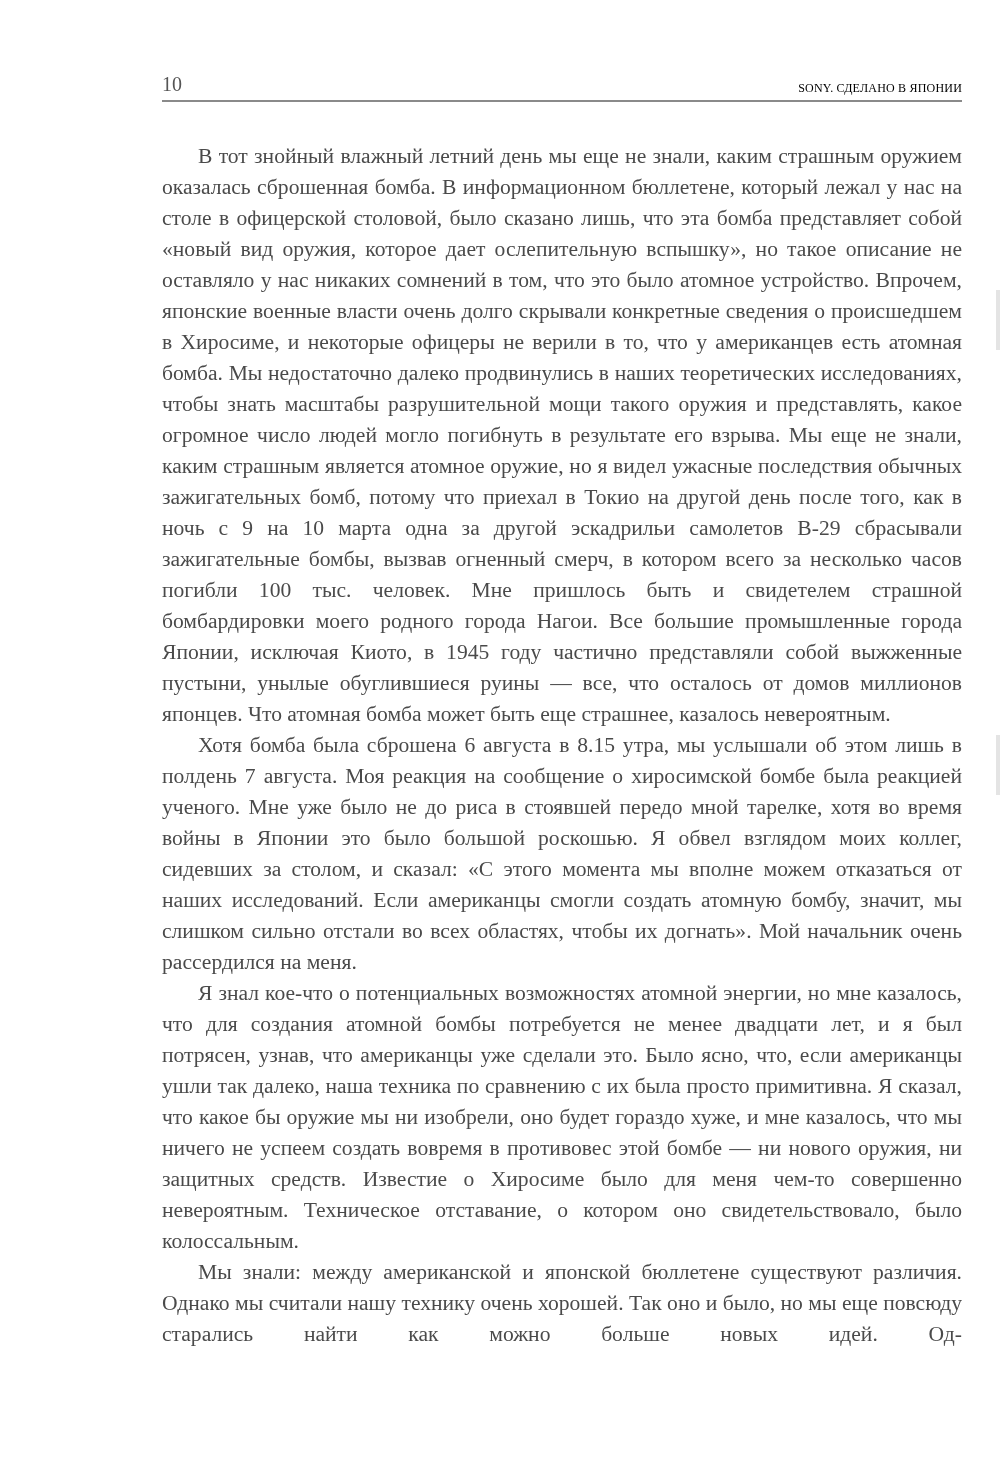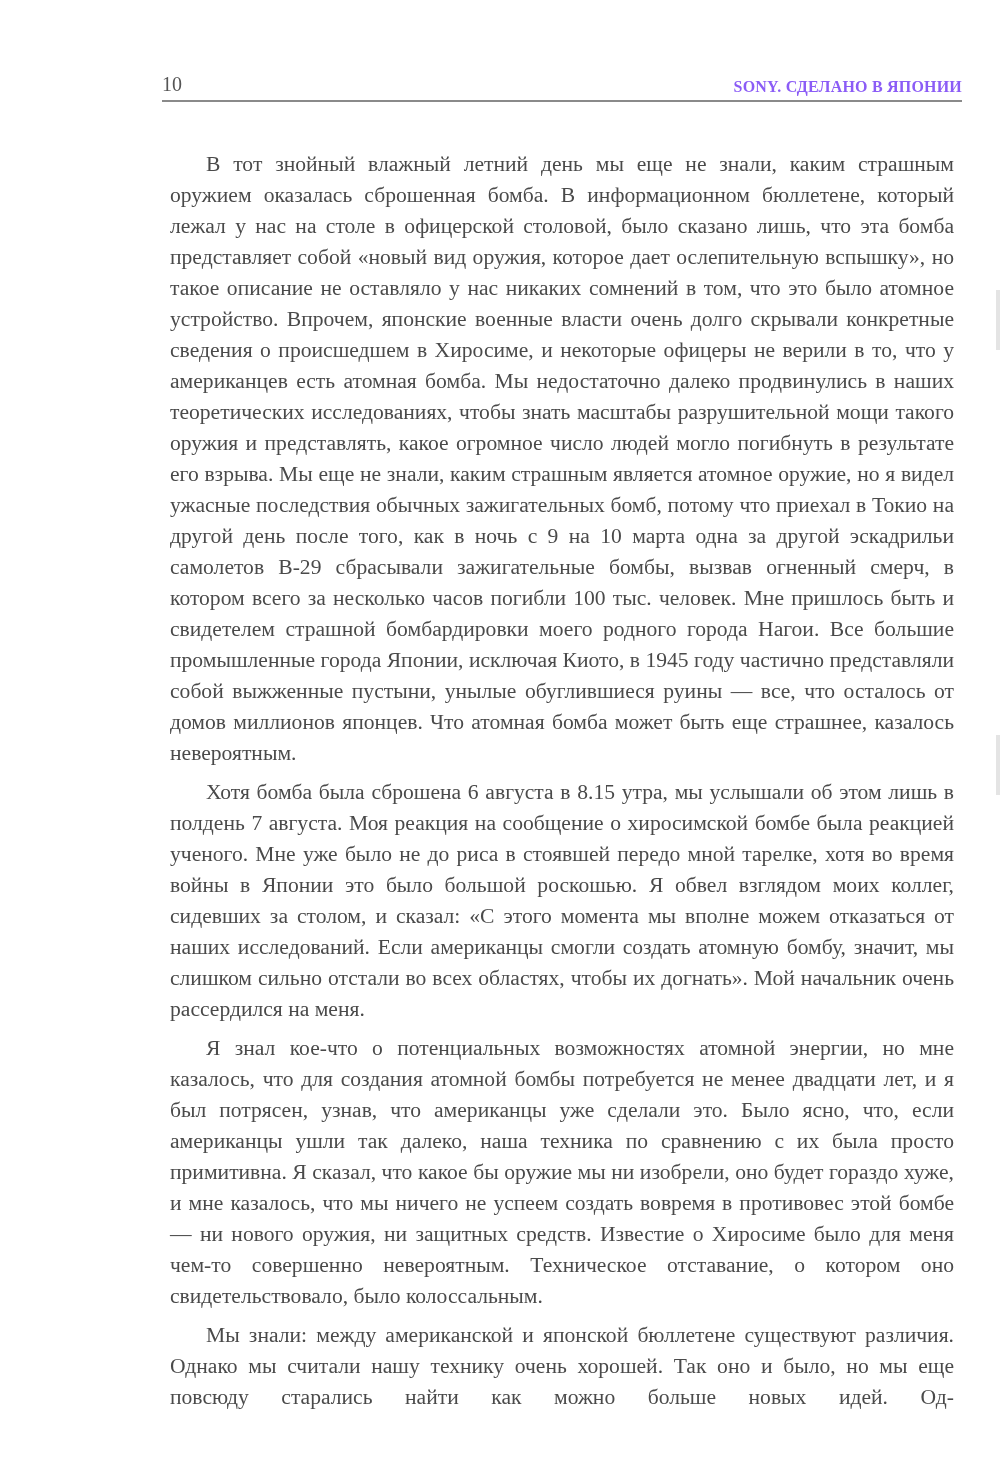--- a/index.html
+++ b/index.html
@@ -1,23 +1,23 @@
 <!DOCTYPE html>
 <html><head>
 <meta charset="utf-8">
 <style>
   html, body { margin:0; padding:0; background:#ffffff; }
   body { width:1000px; height:1469px; position:relative; overflow:hidden;
          font-family:"Liberation Serif","DejaVu Serif",serif; color:#4a4a4a; }
   .header { position:absolute; left:162px; top:72px; width:800px; height:28px;
             border-bottom:2px solid #8a8a8a; }
   .page-num { position:absolute; left:0; bottom:4px; font-size:20px; color:#555; }
-  .running-title { position:absolute; right:0; bottom:4px; font-size:16px; color:#8b5cf6; letter-spacing:0.2px;font-weight:bold; }
+  .running-title { position:absolute; right:0; bottom:4px; font-size:12px; color:#000000; letter-spacing:0.2px; }
   .body-text { position:absolute; left:162px; top:141px; width:800px; }
-  .para { margin:8px; font-size:21.6px; line-height:31px; text-align:justify;
+  .para { margin:0; font-size:21.6px; line-height:31px; text-align:justify;
           text-indent:36px; hyphens:manual; }
   .para.last { text-align-last:justify; }
   .edge-mark { position:absolute; right:0; width:4px; background:#e4e4e4; }
 </style>
 </head>
 <body>
 
 <div class="header">
   <span class="page-num">10</span>
   <span class="running-title">SONY. СДЕЛАНО В ЯПОНИИ</span>

